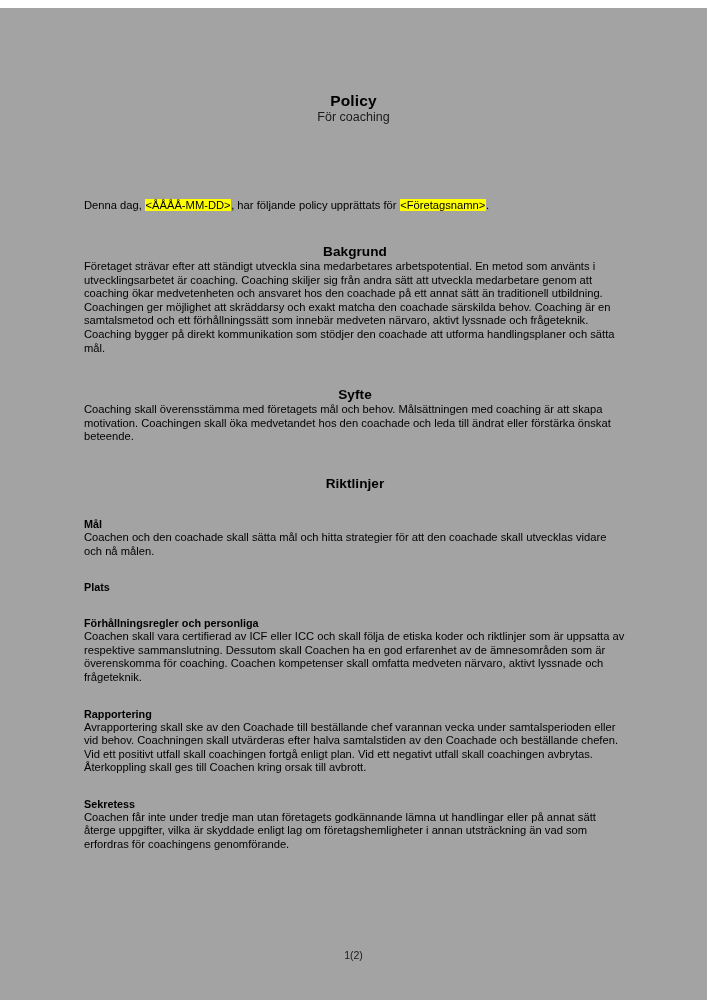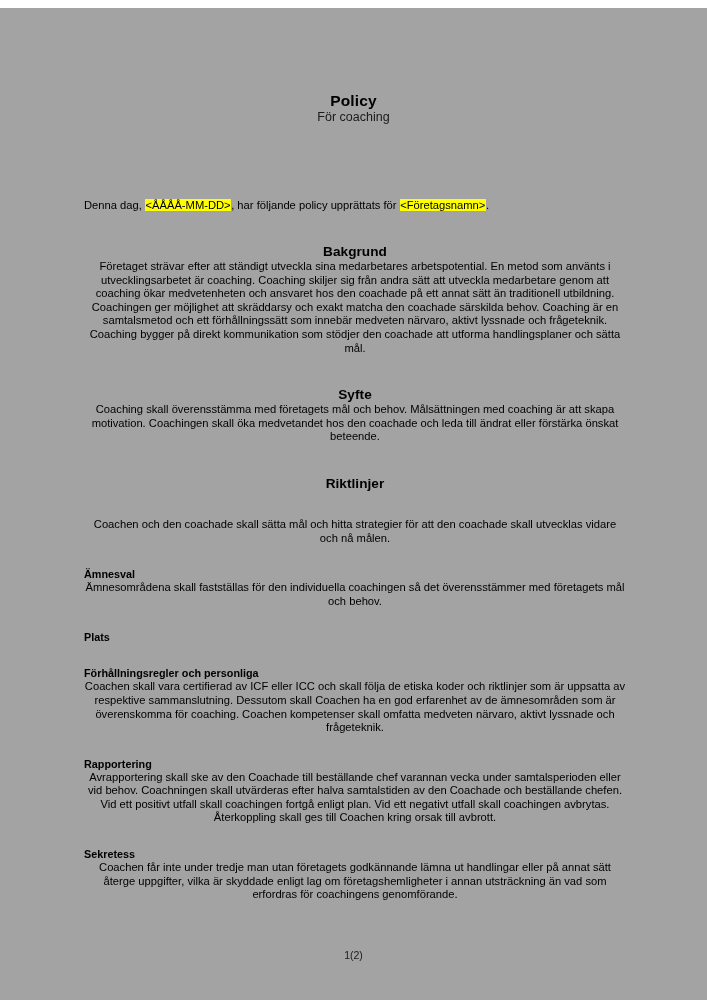--- a/index.html
+++ b/index.html
@@ -78,21 +78,21 @@
     font-weight: bold;
     line-height: 13px;
     margin: 0;
     padding: 0;
   }
   p.body-text {
     font-size: 11.2px;
     line-height: 13.6px;
     margin: 0;
     padding: 0;
-    text-align: center;
+    text-align: left;
   }
 
   
   .block { position: relative; }
   .sp-before-h2  { margin-top: 32px; }
   .sp-after-h2   { margin-top: 7px; }
   .sp-before-h3  { margin-top: 23px; }
   .sp-after-h3   { margin-top: 4px; }
   .sp-riktlinjer-first { margin-top: 26px; }
 
@@ -129,27 +129,24 @@
 
     <div class="block sp-before-h2">
       <h2 class="sec-title">Syfte</h2>
       <p class="body-text sp-after-h2">Coaching skall överensstämma med företagets mål och behov. Målsättningen med coaching är att skapa motivation. Coachingen skall öka medvetandet hos den coachade och leda till ändrat eller förstärka önskat beteende.</p>
     </div>
 
     <div class="block sp-before-h2">
       <h2 class="sec-title">Riktlinjer</h2>
 
       <div class="block sp-riktlinjer-first">
+        <h3 class="sub-title">Mål</h3>
         <p class="body-text sp-after-h3">Coachen och den coachade skall sätta mål och hitta strategier för att den coachade skall utvecklas vidare och nå målen.</p>
       </div>
 
-      <div class="block sp-before-h3">
-        <h3 class="sub-title">Ämnesval</h3>
-        <p class="body-text sp-after-h3">Ämnesområdena skall fastställas för den individuella coachingen så det överensstämmer med företagets mål och behov.</p>
-      </div>
 
       <div class="block sp-before-h3">
         <h3 class="sub-title">Plats</h3>
       </div>
 
       <div class="block sp-before-h3">
         <h3 class="sub-title">Förhållningsregler och personliga</h3>
         <p class="body-text sp-after-h3">Coachen skall vara certifierad av ICF eller ICC och skall följa de etiska koder och riktlinjer som är uppsatta av respektive sammanslutning. Dessutom skall Coachen ha en god erfarenhet av de ämnesområden som är överenskomma för coaching. Coachen kompetenser skall omfatta medveten närvaro, aktivt lyssnade och frågeteknik.</p>
       </div>
 

